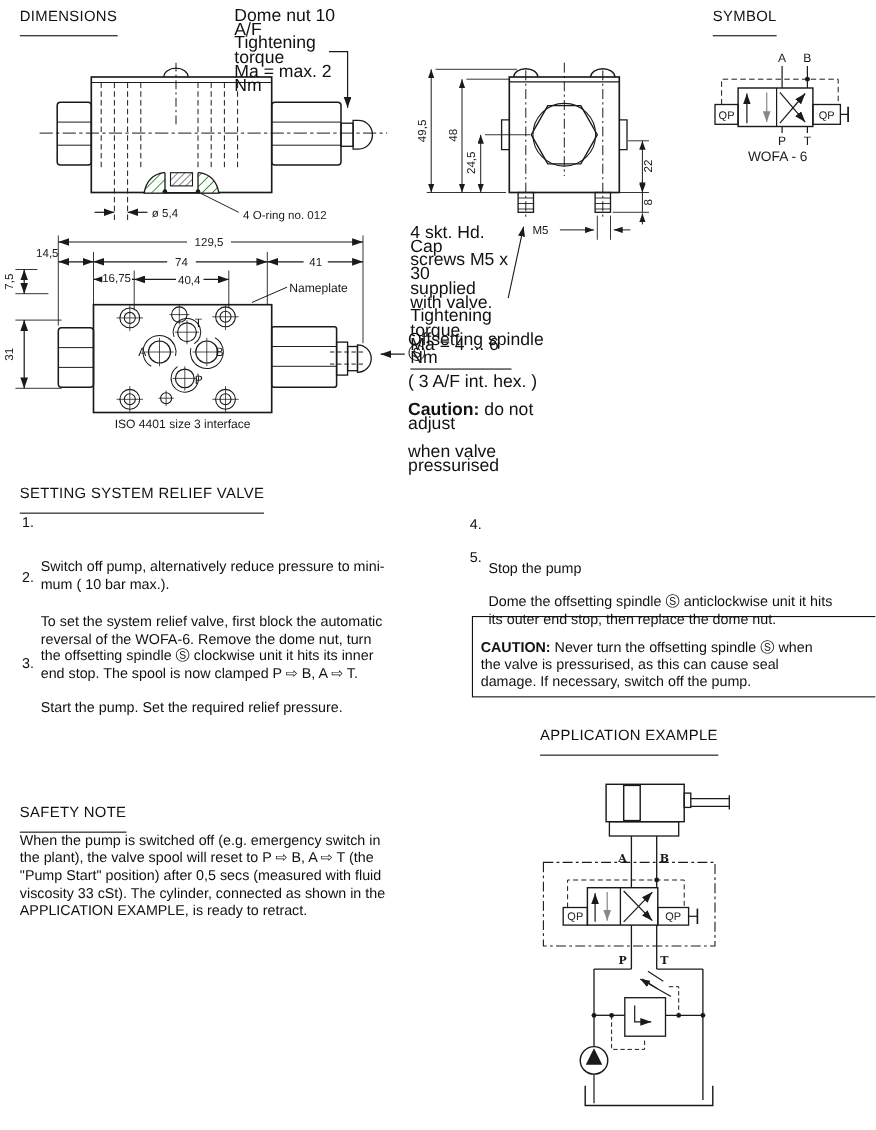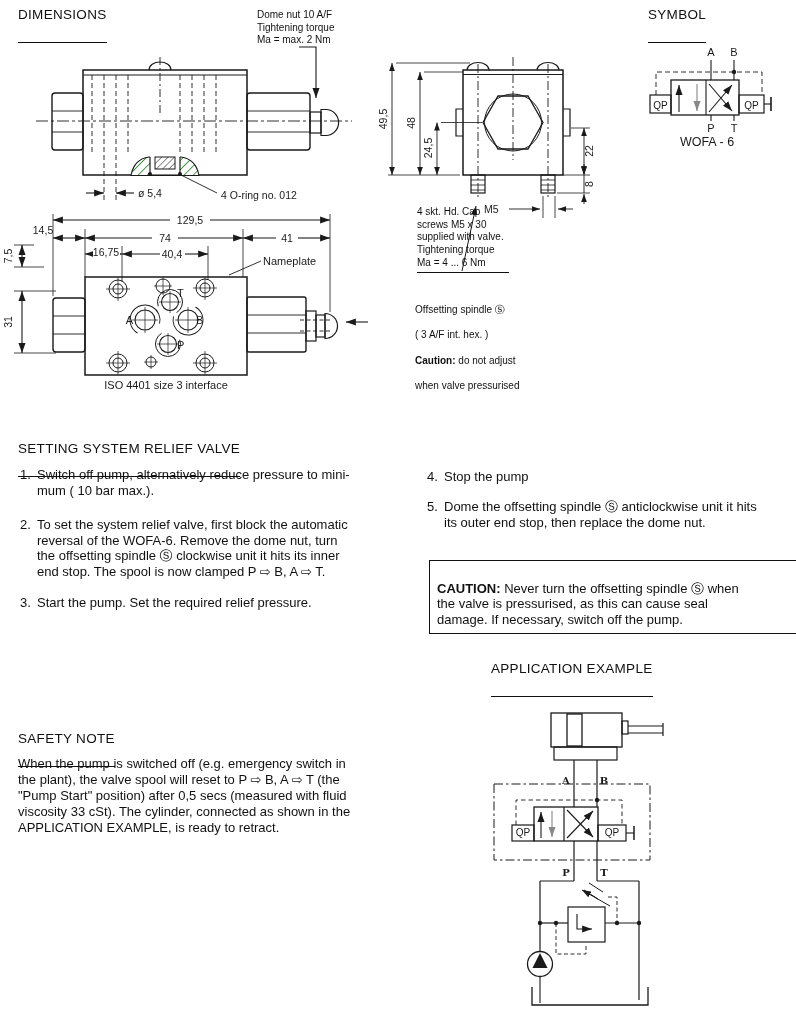--- a/index.html
+++ b/index.html
@@ -1,24 +1,24 @@
 <!DOCTYPE html>
 <html><head>
 <meta charset="utf-8">
 <style>
   html,body{margin:0;padding:0;background:#fff;}
   body{width:796px;height:1027px;font-family:"Liberation Sans","DejaVu Sans",sans-serif;color:#111;}
   .page{position:relative;width:796px;height:1027px;overflow:hidden;background:#fff;}
   .abs{position:absolute;}
-  .sec-heading{font-size:13.5px;letter-spacing:.3px;border-bottom:1.3px solid #111;padding-bottom:20px;display:inline-block;white-space:nowrap;}
-  .note{font-size:10px;line-height:12.7px;white-space:pre-line;margin-left:44px;}
+  .sec-heading{font-size:13.5px;letter-spacing:.3px;border-bottom:1.3px solid #111;padding-bottom:10px;display:inline-block;white-space:nowrap;}
+  .note{font-size:16px;line-height:12.7px;white-space:pre-line;}
   .body-text{font-size:13px;line-height:16.1px;white-space:pre-line;}
   .step{display:flex;}
   .step .num{font-size:13px;width:17px;flex:0 0 17px;}
-  .step .txt{font-size:13px;line-height:15.7px;white-space:pre-line;}
+  .step .txt{font-size:13px;line-height:15.7px;white-space:pre-line;margin-top:40px;}
   .caution-box{border:1.7px solid #111;padding:4px 7px 6px 7px;width:398px;box-sizing:border-box;
                font-size:13px;line-height:15.6px;white-space:pre-line;}
   svg{display:block;}
   svg text{fill:#1a1a1a;}
   .dt{font-size:10.5px;}
   .pt{font-size:11px;}
   .qp{font-size:10px;}
   .mdl{font-size:12.5px;}
   .cap{font-size:11px;}
   .ser{font-family:"DejaVu Serif","Liberation Serif",serif;font-weight:bold;font-size:10px;}

